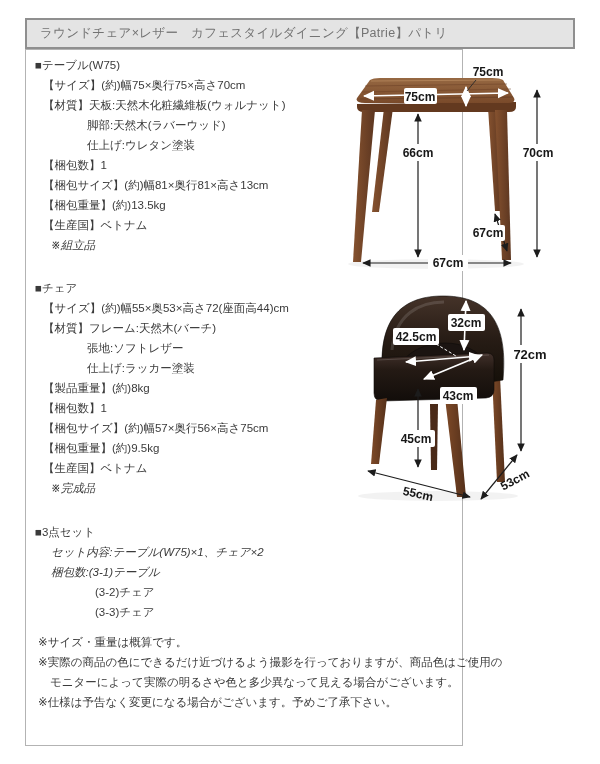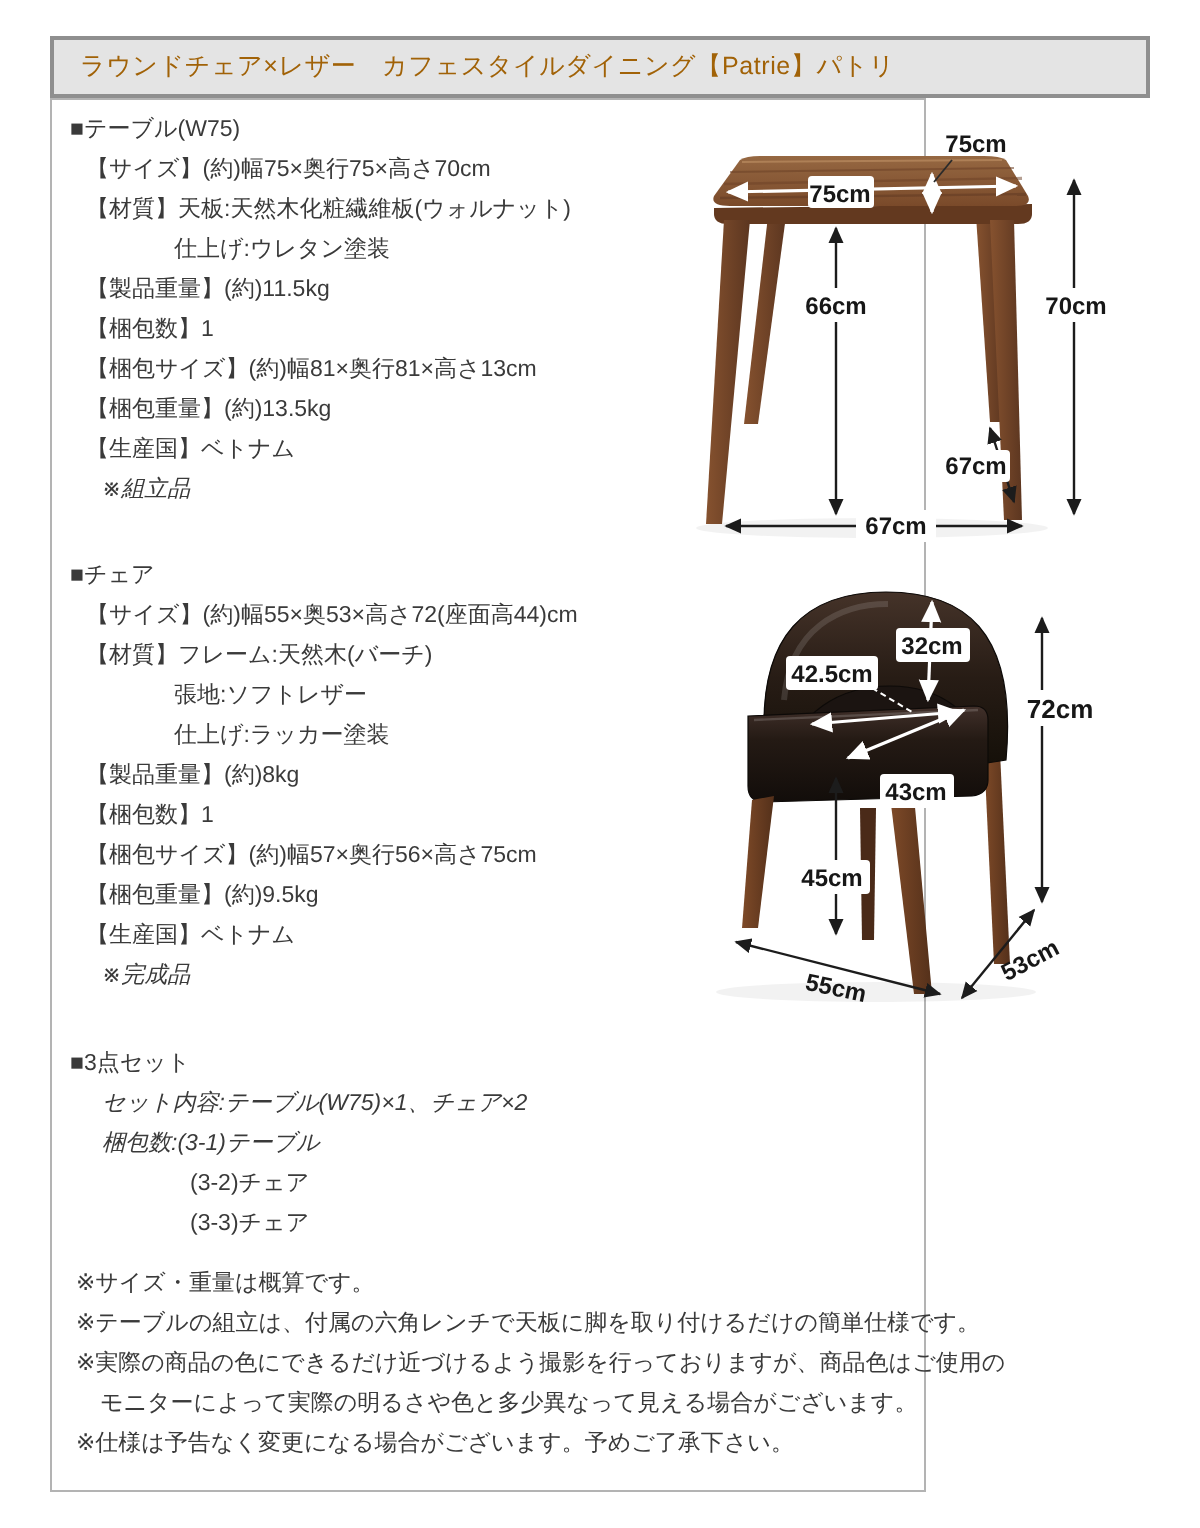--- a/index.html
+++ b/index.html
@@ -8,21 +8,21 @@
     position:relative;
     background:#ffffff;
     font-family:"Liberation Sans","DejaVu Sans",sans-serif;
     color:#3a3a3a;
     overflow:hidden;
   }
   .header-box {
     position:absolute; left:25px; top:18px; width:550px; height:31px;
     background:#e4e4e4; border:2px solid #8f8f8f;
     display:flex; align-items:center; padding-left:13px;
-    font-size:12.5px; color:#a16207; letter-spacing:.3px; white-space:nowrap;
+    font-size:12.5px; color:#737373; letter-spacing:.3px; white-space:nowrap;
   }
   .content-box {
     position:absolute; left:25px; top:49px; width:438px; height:697px;
     background:#fff; border:1px solid #b3b3b3;
   }
   .spec-block { position:absolute; left:0; width:335px; }
   .spec-block .line, .notes .line {
     height:20px; line-height:20px; font-size:11.5px; white-space:nowrap; color:#3a3a3a;
   }
   .line.h  { padding-left:9px; }
@@ -48,22 +48,22 @@
 <div class="header-box">
   <span>ラウンドチェア×レザー　カフェスタイルダイニング【Patrie】パトリ</span>
 </div>
 
 <div class="content-box">
 
   <section class="spec-block blk-table">
     <div class="line h">■テーブル(W75)</div>
     <div class="line a">【サイズ】(約)幅75×奥行75×高さ70cm</div>
     <div class="line a">【材質】天板:天然木化粧繊維板(ウォルナット)</div>
+    <div class="line b">脚部:天然木(ラバーウッド)</div>
     <div class="line b">仕上げ:ウレタン塗装</div>
-    <div class="line a">【製品重量】(約)11.5kg</div>
     <div class="line a">【梱包数】1</div>
     <div class="line a">【梱包サイズ】(約)幅81×奥行81×高さ13cm</div>
     <div class="line a">【梱包重量】(約)13.5kg</div>
     <div class="line a">【生産国】ベトナム</div>
     <div class="line c">※組立品</div>
   </section>
 
   <section class="spec-block blk-chair">
     <div class="line h">■チェア</div>
     <div class="line a">【サイズ】(約)幅55×奥53×高さ72(座面高44)cm</div>
@@ -81,21 +81,20 @@
   <section class="spec-block blk-set">
     <div class="line h">■3点セット</div>
     <div class="line c">セット内容:テーブル(W75)×1、チェア×2</div>
     <div class="line c">梱包数:(3-1)テーブル</div>
     <div class="line d">(3-2)チェア</div>
     <div class="line d">(3-3)チェア</div>
   </section>
 
   <section class="notes">
     <div class="line n">※サイズ・重量は概算です。</div>
-    <div class="line n">※テーブルの組立は、付属の六角レンチで天板に脚を取り付けるだけの簡単仕様です。</div>
     <div class="line n">※実際の商品の色にできるだけ近づけるよう撮影を行っておりますが、商品色はご使用の</div>
     <div class="line nc">モニターによって実際の明るさや色と多少異なって見える場合がございます。</div>
     <div class="line n">※仕様は予告なく変更になる場合がございます。予めご了承下さい。</div>
   </section>
 
   <svg class="fig fig-table" viewBox="0 0 240 228">
     <defs>
       <linearGradient id="woodTop" x1="0" y1="0" x2="0" y2="1">
         <stop offset="0" stop-color="#96684229"></stop>
         <stop offset="0" stop-color="#966842"></stop>

